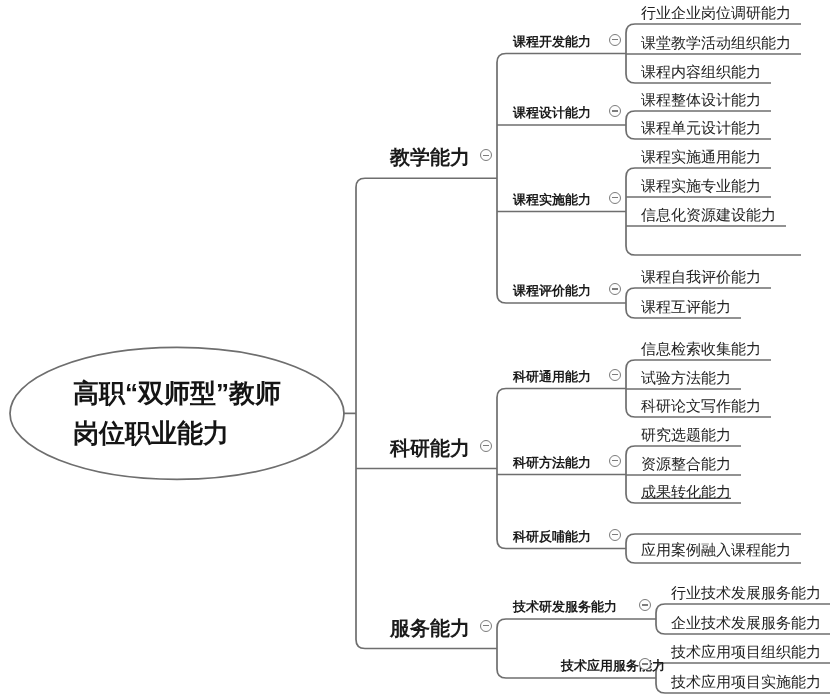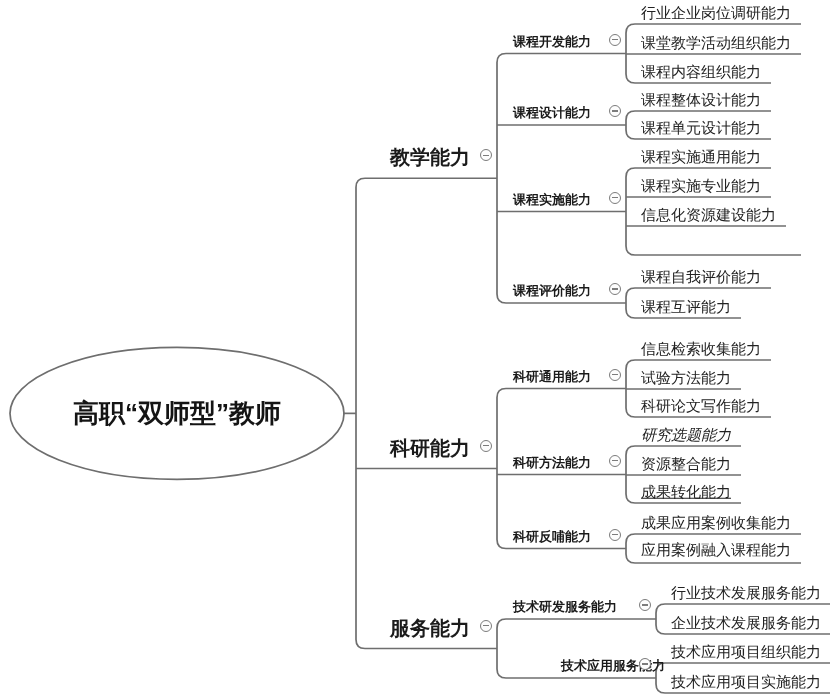--- a/index.html
+++ b/index.html
@@ -84,20 +84,21 @@
       <path d="M 506 678 H 656" fill="none" stroke="#6e6e6e" stroke-width="1.7"></path>
       <path d="M 506 619 Q 497 619 497 628 L 497 669 Q 497 678 506 678" fill="none" stroke="#6e6e6e" stroke-width="1.7"></path>
       <path d="M 365 648.5 H 497" fill="none" stroke="#6e6e6e" stroke-width="1.7"></path>
       <path d="M 365 178.25 Q 356 178.25 356 187.25 L 356 639.5 Q 356 648.5 365 648.5" fill="none" stroke="#6e6e6e" stroke-width="1.7"></path>
       <ellipse cx="177" cy="413.375" rx="167" ry="66" fill="#ffffff" stroke="#6e6e6e" stroke-width="1.7"></ellipse>
       <path d="M 343 413.375 H 356" fill="none" stroke="#6e6e6e" stroke-width="1.7"></path>
     </svg>
   <div id="nodes">
     <div id="root-label" style="left: 177px; top: 413.375px;">
       <span>高职“双师型”教师</span><br>
+      <span>岗位职业能力</span>
     </div>
   <div class="label l2" style="left: 513px; top: 41.5px;">课程开发能力</div>
       <span class="collapse" title="⊖" style="left: 615px; top: 39.5px;"></span>
       <div class="label leaf" style="left: 641px; top: 13px; text-align: center;">行业企业岗位调研能力</div>
       <div class="label leaf" style="left: 641px; top: 43px;">课堂教学活动组织能力</div>
       <div class="label leaf" style="left: 641px; top: 72px;">课程内容组织能力</div>
       <div class="label l2" style="left: 513px; top: 113px;">课程设计能力</div>
       <span class="collapse" title="⊖" style="left: 615px; top: 111px;"></span>
       <div class="label leaf" style="left: 641px; top: 100px;">课程整体设计能力</div>
       <div class="label leaf" style="left: 641px; top: 128px;">课程单元设计能力</div>
@@ -112,26 +113,25 @@
       <div class="label leaf" style="left: 641px; top: 307px;">课程互评能力</div>
       <div class="label l1" style="left: 390px; top: 157.25px;">教学能力</div>
       <span class="collapse" title="⊖" style="left: 486px; top: 155.25px;"></span>
       <div class="label l2" style="left: 513px; top: 376.5px;">科研通用能力</div>
       <span class="collapse" title="⊖" style="left: 615px; top: 374.5px;"></span>
       <div class="label leaf" style="left: 641px; top: 349px;">信息检索收集能力</div>
       <div class="label leaf" style="left: 641px; top: 378px;">试验方法能力</div>
       <div class="label leaf" style="left: 641px; top: 406px;">科研论文写作能力</div>
       <div class="label l2" style="left: 513px; top: 462.5px;">科研方法能力</div>
       <span class="collapse" title="⊖" style="left: 615px; top: 460.5px;"></span>
-      <div class="label leaf" style="left: 641px; top: 435px; font-style: italic;">研究选题能力</div>
+      <div class="label leaf" style="left: 641px; top: 435px;">研究选题能力</div>
       <div class="label leaf" style="left: 641px; top: 464px;">资源整合能力</div>
       <div class="label leaf" style="left: 641px; top: 492px; text-decoration: underline;">成果转化能力</div>
       <div class="label l2" style="left: 513px; top: 536.5px;">科研反哺能力</div>
       <span class="collapse" title="⊖" style="left: 615px; top: 534.5px;"></span>
-      <div class="label leaf" style="left: 641px; top: 523px;">成果应用案例收集能力</div>
       <div class="label leaf" style="left: 641px; top: 552px; font-family: Liberation Mono, monospace;">应用案例融入课程能力</div>
       <div class="label l1" style="left: 390px; top: 447.5px;">科研能力</div>
       <span class="collapse" title="⊖" style="left: 486px; top: 445.5px;"></span>
       <div class="label l2" style="left: 513px; top: 607px;">技术研发服务能力</div>
       <span class="collapse" title="⊖" style="left: 645px; top: 605px;"></span>
       <div class="label leaf" style="left: 671px; top: 593px;">行业技术发展服务能力</div>
       <div class="label leaf" style="left: 671px; top: 623px;">企业技术发展服务能力</div>
       <div class="label l2" style="left: 513px; top: 666px; margin-left: 48px;">技术应用服务能力</div>
       <span class="collapse" title="⊖" style="left: 645px; top: 664px;"></span>
       <div class="label leaf" style="left: 671px; top: 652px;">技术应用项目组织能力</div>

